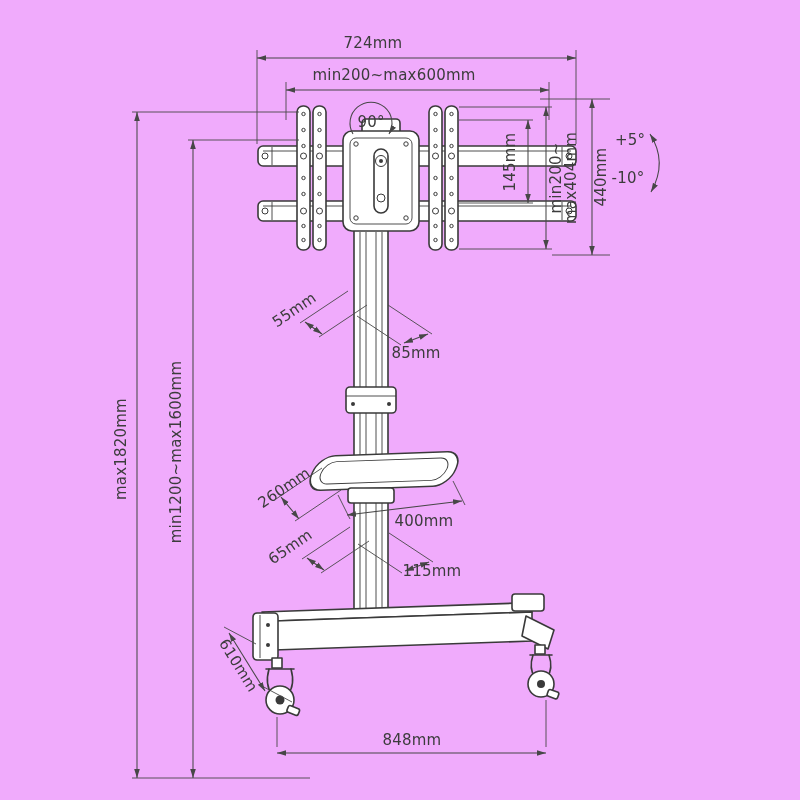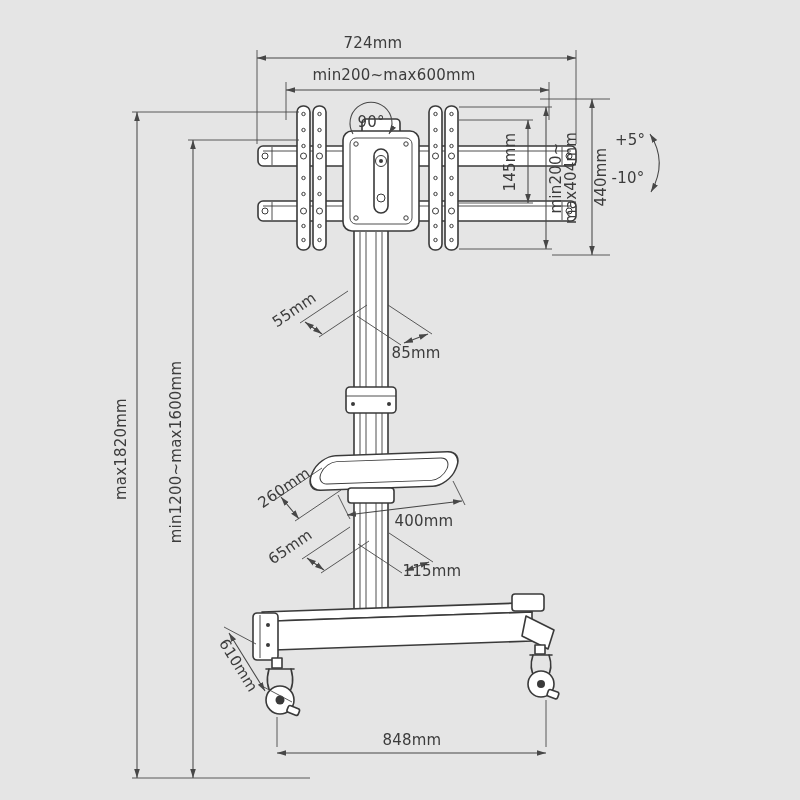--- a/index.html
+++ b/index.html
@@ -1,16 +1,16 @@
 <!DOCTYPE html>
 <html><head>
 <meta charset="utf-8">
 <style>
   html,body{margin:0;padding:0;background:#ffffff;}
-  .stage{width:800px;height:800px;position:relative;background:#e5e5e5;
+  .stage{width:800px;height:800px;position:relative;background:#f0abfc;
          font-family:"DejaVu Sans","Liberation Sans",sans-serif;}
   svg{display:block;}
   .draw {fill:none;stroke:#3a3a3a;stroke-width:1.6;stroke-linecap:round;stroke-linejoin:round;}
   .drawf{fill:#ffffff;stroke:#3a3a3a;stroke-width:1.6;stroke-linejoin:round;}
   .thin {fill:none;stroke:#3a3a3a;stroke-width:0.9;}
   .thinr{fill:none;stroke:#3a3a3a;stroke-width:0.9;}
   .dim  {fill:none;stroke:#474747;stroke-width:1.05;}
   .ext  {fill:none;stroke:#474747;stroke-width:0.9;}
   .lbl  {fill:#3c3c3c;font-size:15px;letter-spacing:0.2px;}
   .mid  {text-anchor:middle;}

